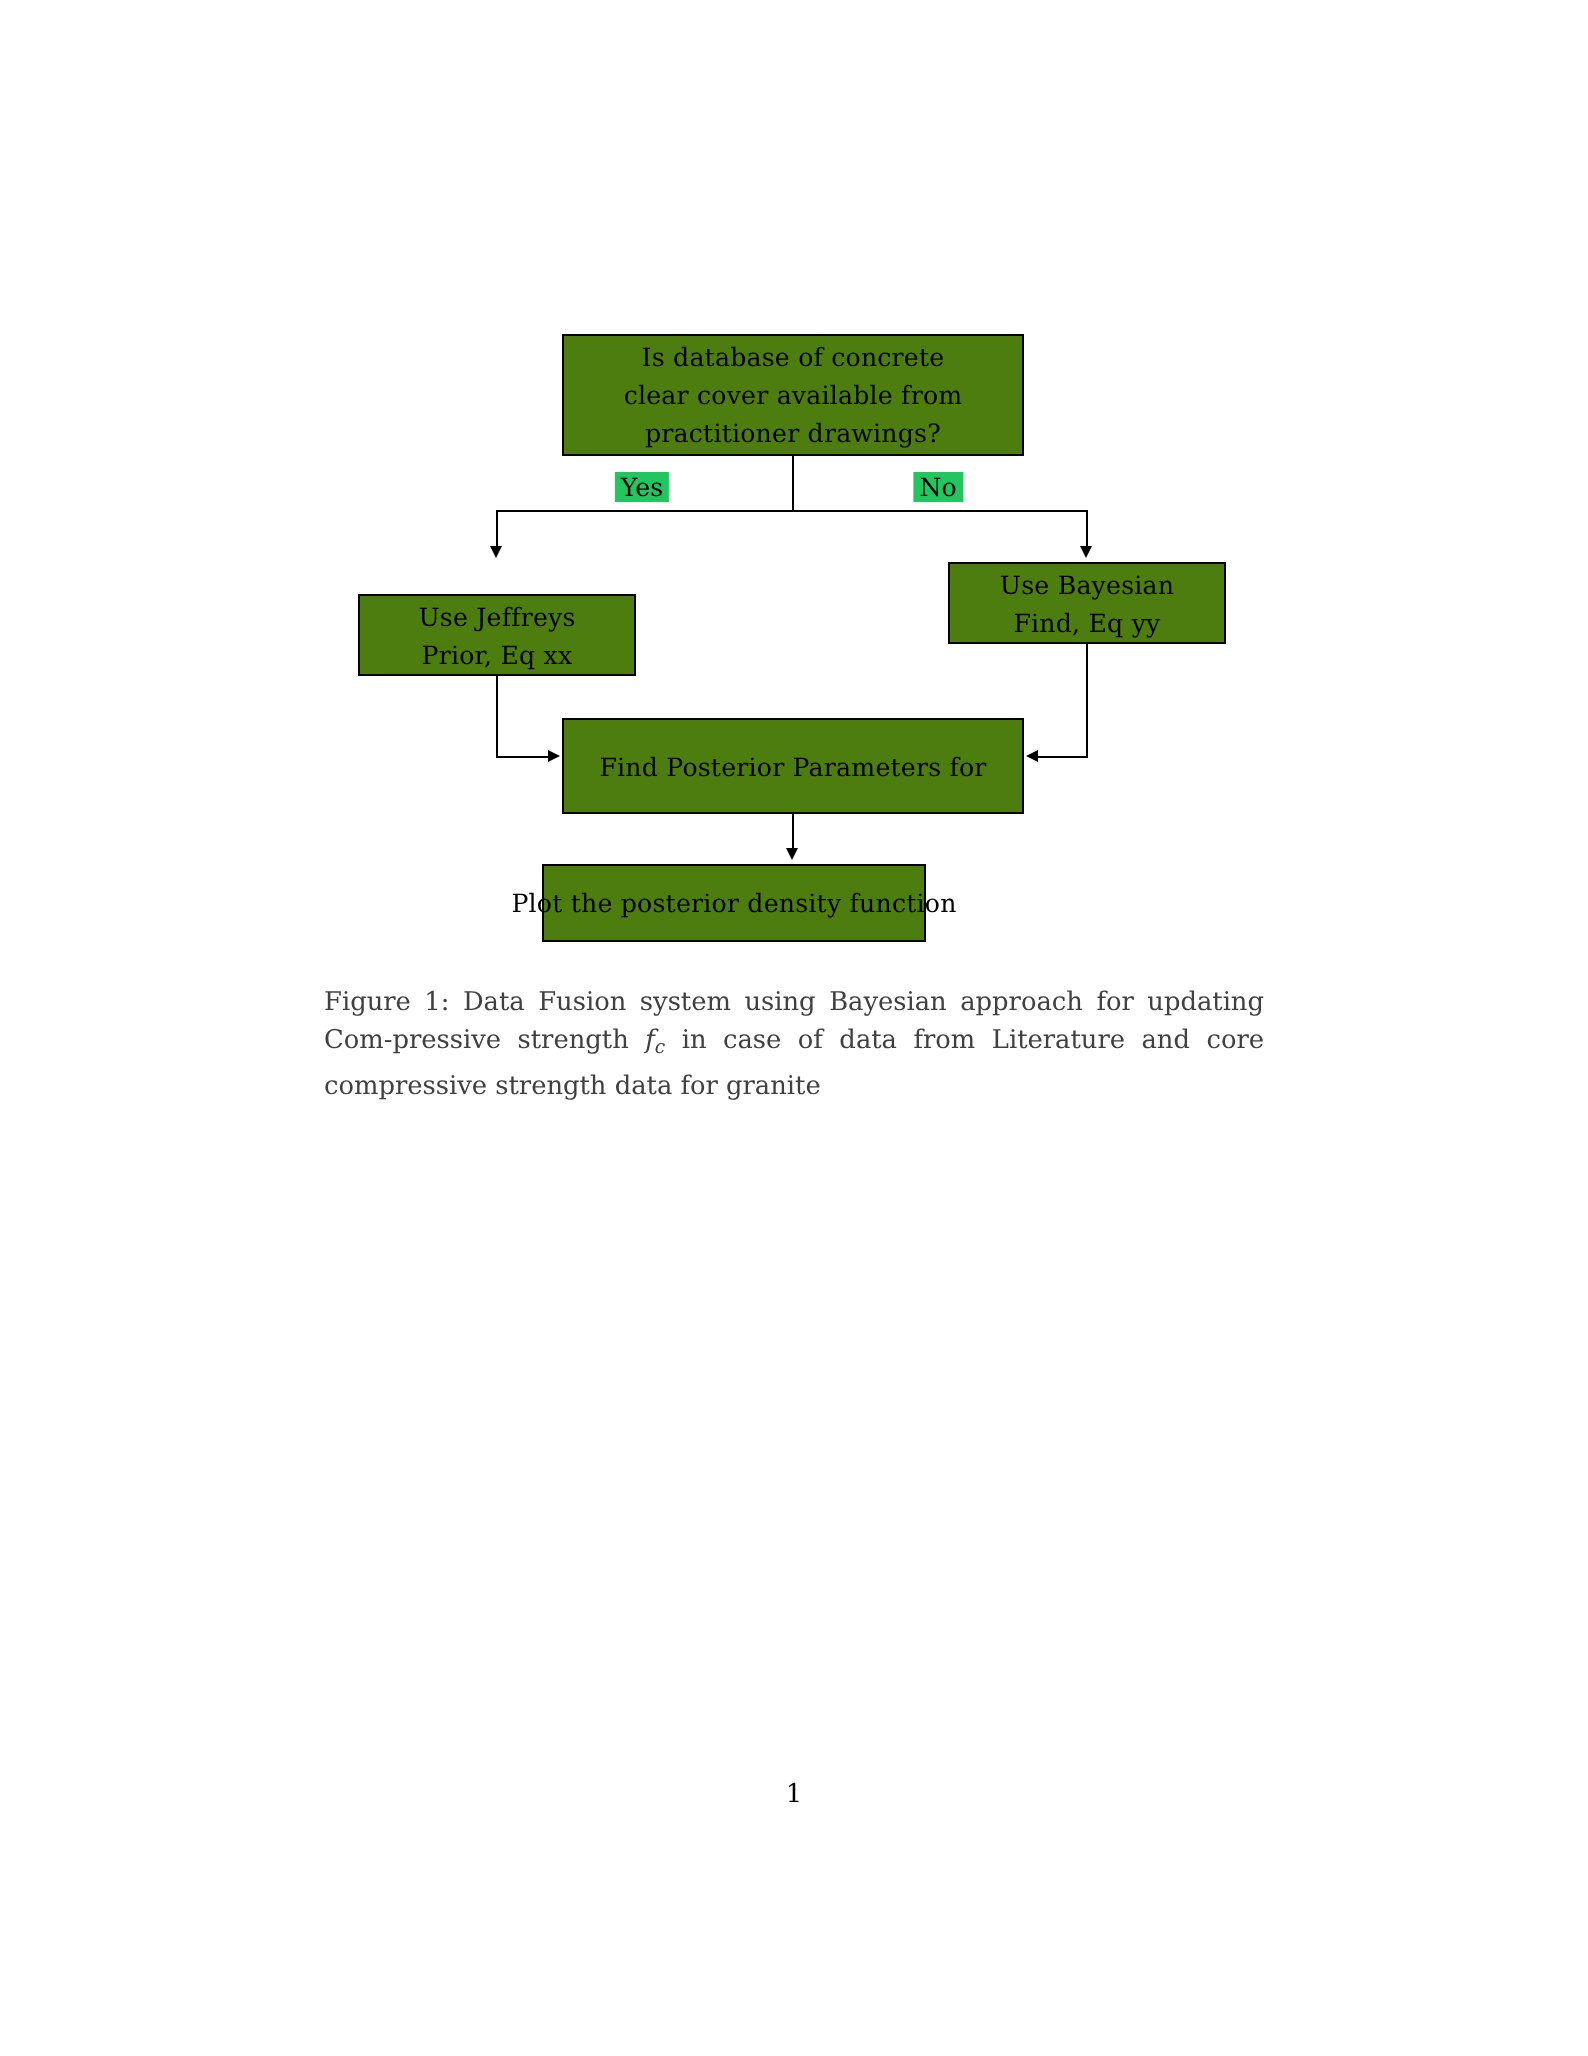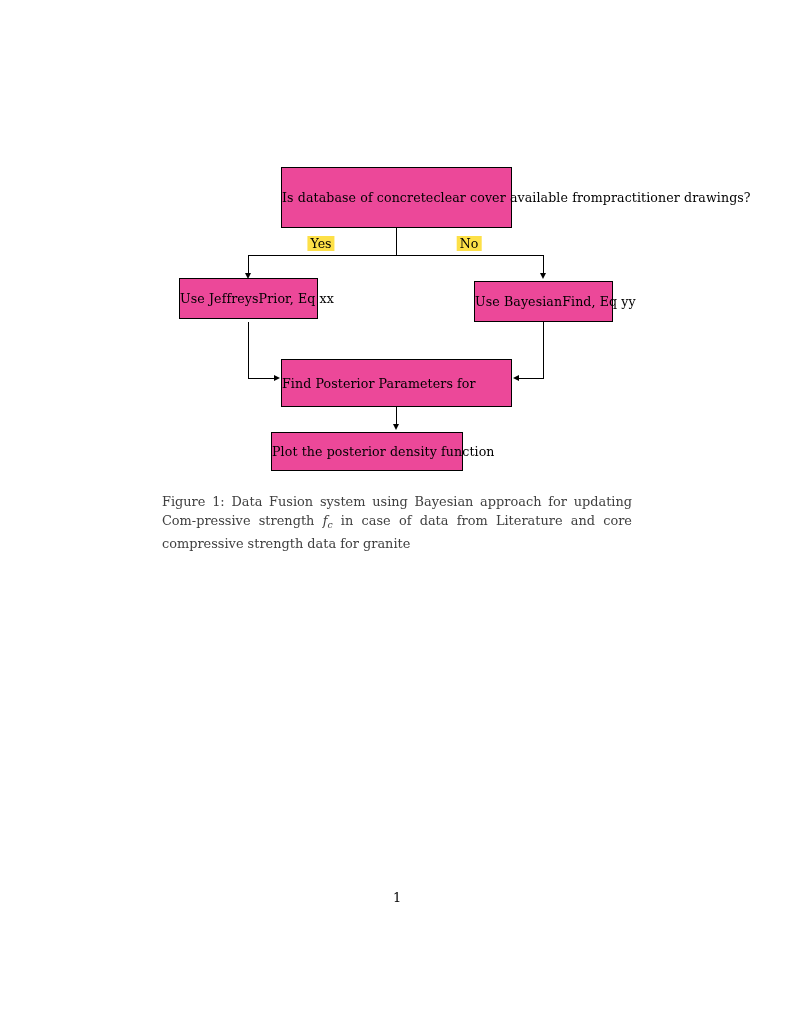--- a/index.html
+++ b/index.html
@@ -29,38 +29,38 @@
     left: 0;
     top: 0;
     width: 794px;
     height: 490px;
   }
 
   .node {
     position: absolute;
     box-sizing: border-box;
     border: 1px solid #000000;
-    background: #ec4899;
+    background: #4d7c0f;
     display: flex;
-    flex-direction: row;
+    flex-direction: column;
     align-items: center;
-    justify-content: flex-start;
+    justify-content: center;
     text-align: center;
     font-family: "DejaVu Serif", "Liberation Serif", serif;
     font-size: 12.6px;
     line-height: 19px;
     letter-spacing: 0.1px;
     color: #000;
     z-index: 2;
   }
   .node .ln { display: block; white-space: nowrap; }
 
   
   #node-decision  { left: 281px; top: 167px;  width: 231px; height: 61px; }
-  #node-jeffreys  { left: 179px; top: 278px;  width: 139px; height: 41px; }
+  #node-jeffreys  { left: 179px; top: 297px;  width: 139px; height: 41px; }
   #node-conjugate { left: 474px; top: 281px;  width: 139px; height: 41px; }
   #node-posterior { left: 281px; top: 359px;  width: 231px; height: 48px; }
   #node-plot      { left: 271px; top: 432px;  width: 192px; height: 39px; }
 
   
   .ln-h, .ln-v {
     position: absolute;
     background: #000000;
     z-index: 1;
   }
@@ -92,21 +92,21 @@
   
   .edge-label {
     position: absolute;
     font-family: "DejaVu Serif", "Liberation Serif", serif;
     font-size: 12.6px;
     line-height: 15px;
     color: #000;
     white-space: nowrap;
     transform: translateX(-50%);
     z-index: 3;
-    background: #fde047;
+    background: #22c55e;
     padding: 0 3px;
   }
   #label-yes { left: 321px; top: 236px; }
   #label-no  { left: 469px; top: 236px; }
 
   
   .caption {
     position: absolute;
     left: 162px;
     top: 492px;

